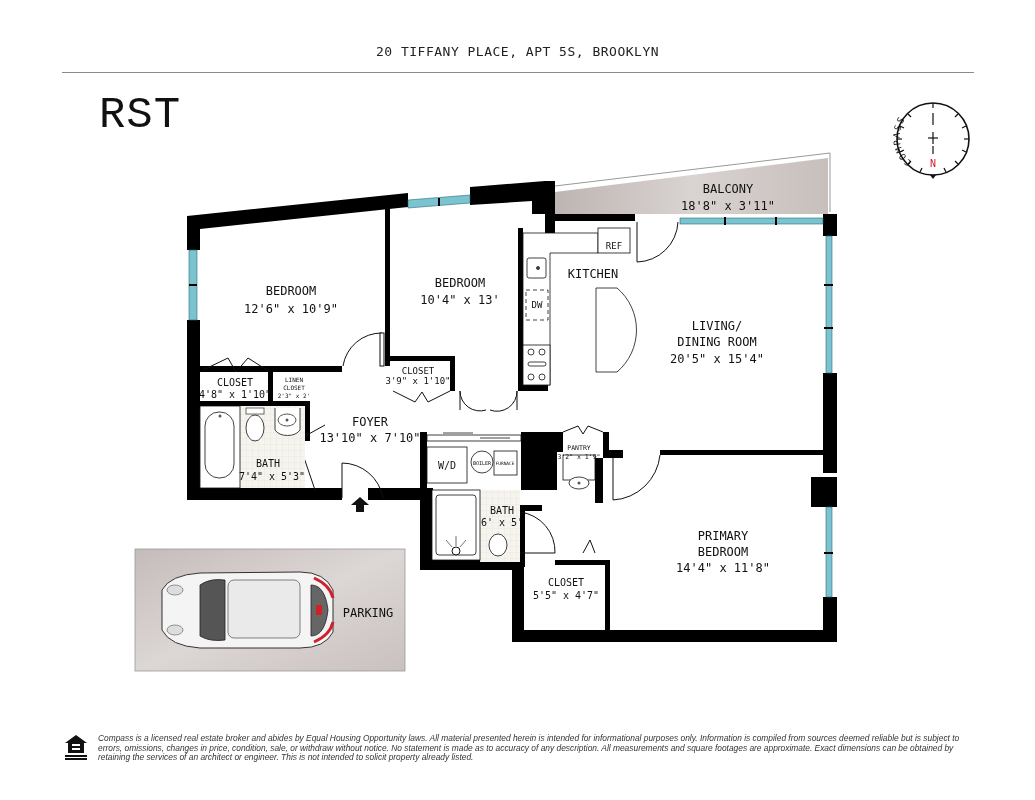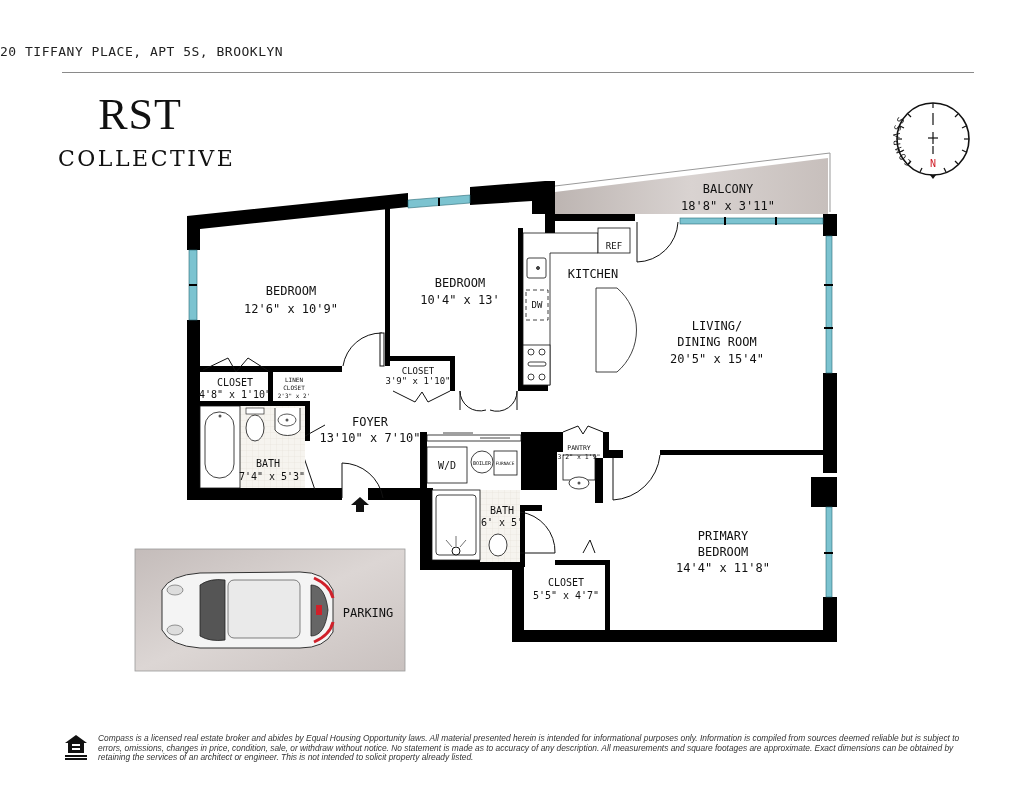--- a/index.html
+++ b/index.html
@@ -1,35 +1,34 @@
 <!DOCTYPE html>
 <html><head>
 <meta charset="utf-8">
 <style>
   html, body { margin: 0; padding: 0; background: #ffffff; }
   body { width: 1035px; height: 800px; position: relative; overflow: hidden; font-family: "DejaVu Sans Mono", monospace; color: #111; }
-  .header-title { position: absolute; left: 0; width: 1035px; top: 44px; text-align: left; font-family: "DejaVu Sans Mono", monospace; font-size: 13px; letter-spacing: 0.5px; color: #222; }
+  .header-title { position: absolute; left: 0; width: 1035px; top: 44px; text-align: center; font-family: "DejaVu Sans Mono", monospace; font-size: 13px; letter-spacing: 0.5px; color: #222; }
   .header-rule { position: absolute; left: 62px; width: 912px; top: 72px; height: 1px; background: #8a8a8a; }
   .logo { position: absolute; left: 58px; top: 90px; width: 180px; }
-  .logo-mark { font-family: Liberation Serif, serif; font-size: 44px; letter-spacing: 1px; text-align: center; width: 124px; margin-left: 20px; line-height: 50px; color: #111; font-weight: 300; }
+  .logo-mark { font-family: Liberation Mono, monospace; font-size: 44px; letter-spacing: 1px; text-align: center; width: 124px; margin-left: 20px; line-height: 50px; color: #111; font-weight: 300; }
   .logo-word { font-family: "DejaVu Serif", serif; font-size: 22px; letter-spacing: 2.5px; line-height: 26px; margin-top: 6px; color: #111; }
   .plan { position: absolute; left: 0; top: 0; }
   .lbl { font-family: "DejaVu Sans Mono", monospace; fill: #111; text-anchor: middle; }
   .disclaimer { position: absolute; left: 98px; top: 734px; width: 880px; font-family: "Liberation Sans", sans-serif; font-size: 8.4px; line-height: 9.6px; color: #333; font-style: italic; }
   .eho { position: absolute; left: 64px; top: 734px; width: 24px; height: 28px; }
 </style>
 </head>
 <body>
 
 <div class="header-title">20 TIFFANY PLACE, APT 5S, BROOKLYN</div>
 <div class="header-rule"></div>
 
 <div class="logo">
   <div class="logo-mark">RST</div>
-  <div class="logo-word">COLLECTIVE</div>
 </div>
 
 <svg class="plan" width="1035" height="800" viewBox="0 0 1035 800">
   <defs>
     <pattern id="tile" width="6" height="6" patternUnits="userSpaceOnUse">
       <rect width="6" height="6" fill="#f6f4ef"></rect>
       <path d="M6 0 L0 0 0 6" fill="none" stroke="#e4e0d6" stroke-width="0.6"></path>
     </pattern>
     <linearGradient id="balc" x1="0" y1="0" x2="1" y2="0">
       <stop offset="0" stop-color="#bdb5b2"></stop>

